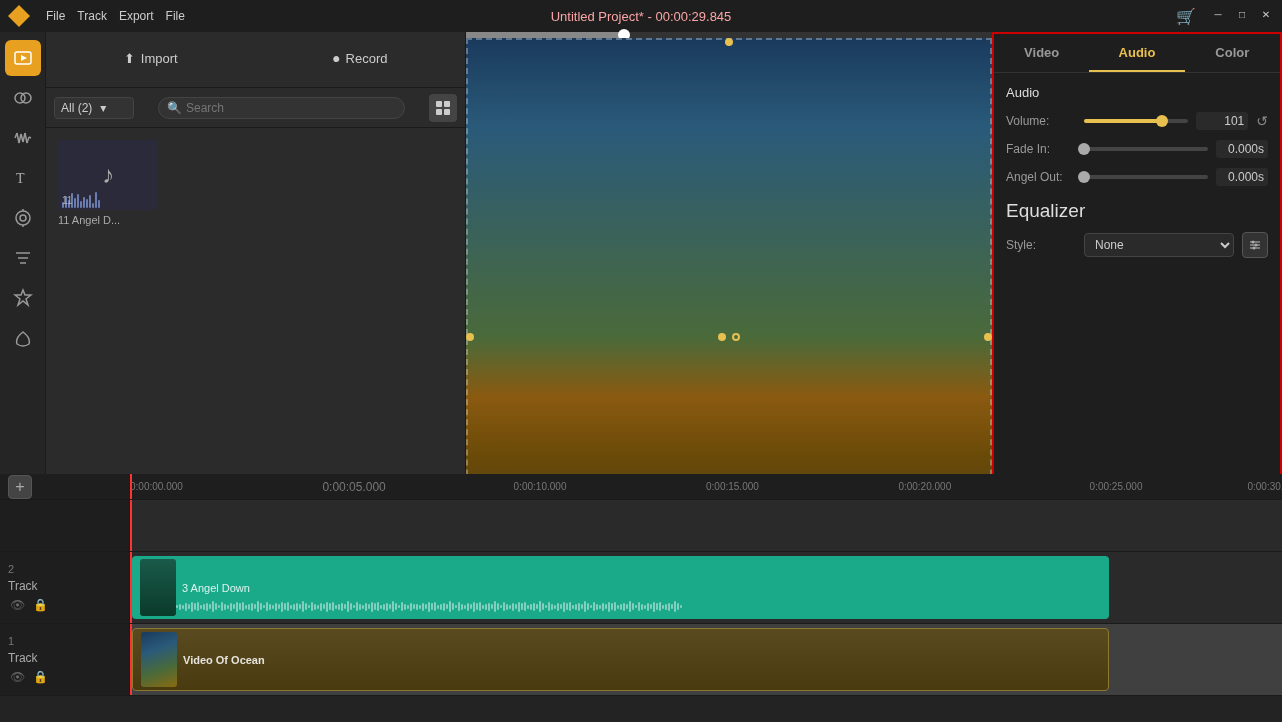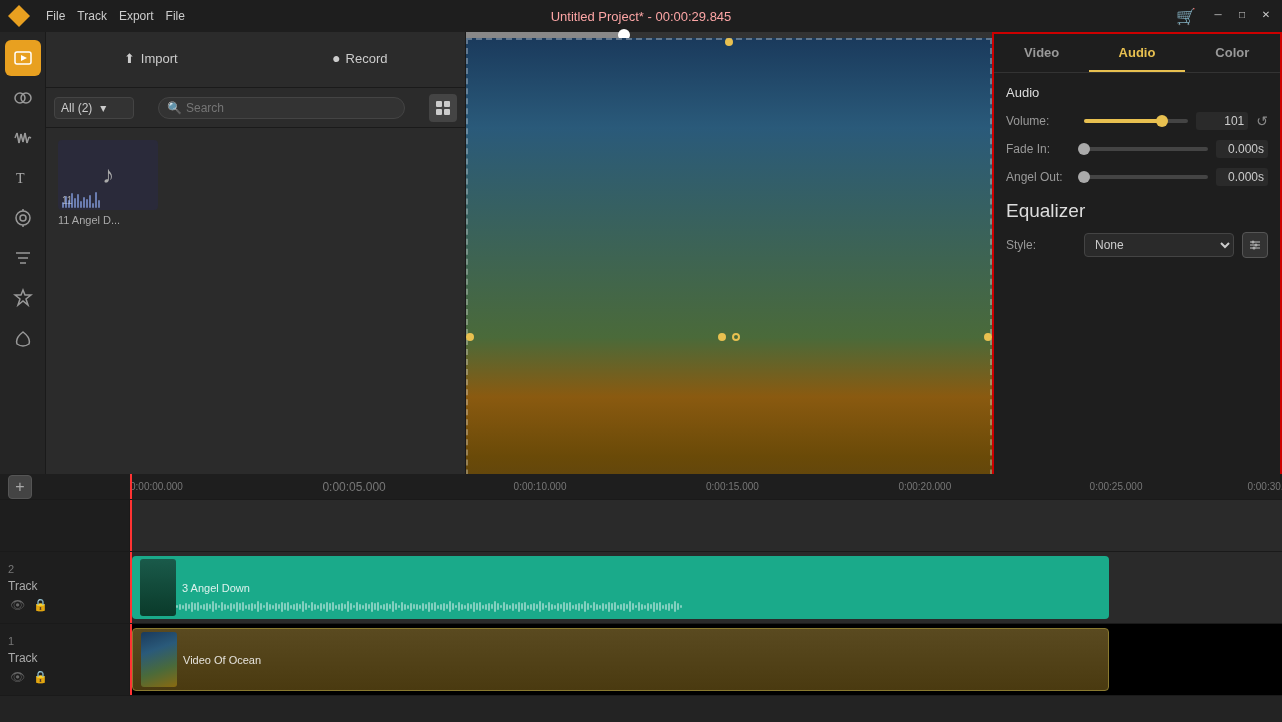--- a/index.html
+++ b/index.html
@@ -658,21 +658,21 @@
     <div class="track-header">
       <div style="display:flex;justify-content:space-between;align-items:center;">
         <span class="track-number">1</span>
       </div>
       <span class="track-name">Track</span>
       <div class="track-controls">
         <button class="track-icon-btn">👁</button>
         <button class="track-icon-btn">🔒</button>
       </div>
     </div>
-    <div class="track-content" style="background:#000000;">
+    <div class="track-content" style="background:#404040;font-weight:bold;">
 
       <div style="position:absolute;left:0;top:0;width:2px;height:100%;background:#ff3333;z-index:5;"></div>
 
       <div class="track-clip track-clip-video" style="left:2px;right:15%;background:linear-gradient(180deg,#5a4a20 0%,#4a3a10 100%);border:1px solid #8a7a30;">
 
         <div style="width:36px;height:90%;background:linear-gradient(160deg,#1a3a5c,#2a5a7a,#4a6a3a,#8a6a10);border-radius:3px;flex-shrink:0;margin-right:6px;"></div>
         <span class="clip-label">Video Of Ocean</span>
       </div>
     </div>
   </div>

